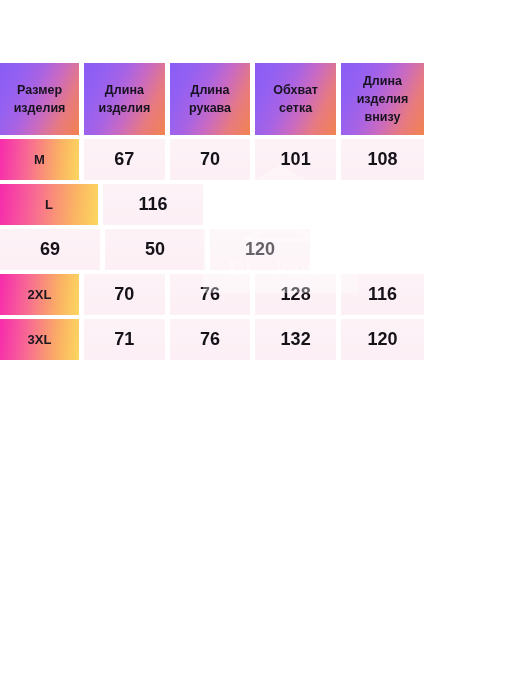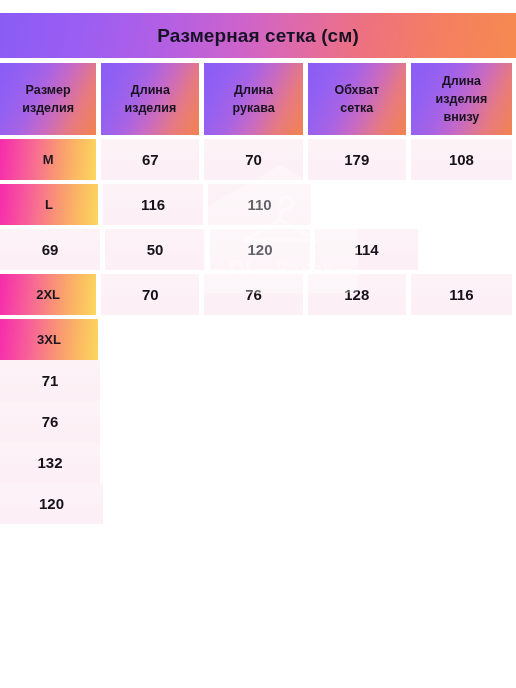--- a/index.html
+++ b/index.html
@@ -52,24 +52,24 @@
 
   
   .table {
     position: absolute;
     left: 0;
     top: 63px;
     width: 516px;
   }
   .row {
     display: flex;
-    width: 512px;
+    width: 424px;
     margin-bottom: 4px;
   }
-  .row:last-child { margin-bottom: 8px; flex-direction: column; }
+  .row:last-child { margin-bottom: 8px; }
 
   .cell {
     display: flex;
     align-items: center;
     justify-content: center;
     text-align: center;
     box-sizing: border-box;
   }
 
   
@@ -109,44 +109,41 @@
     color: #1d1620;
     font-size: 13px;
     font-weight: bold;
   }
 
   
   .data-row .value-cell {
     height: 41px;
     background: linear-gradient(180deg, #fdf3f7 0%, #fceff5 100%);
     color: #15121a;
-    font-size: 15px;
+    font-size: 18px;
     font-weight: bold;
   }
 
   
   .watermark {
     position: absolute;
     left: 198px;
     top: 163px;
     width: 165px;
     height: 132px;
     pointer-events: none;
     opacity: 0.62;
   }
   .watermark svg { display: block; width: 100%; height: 100%; }
 </style>
 </head>
 <body>
 
 <div id="page">
 
-  <div class="title-bar">
-    <span class="title-text">Размерная сетка (см)</span>
-  </div>
 
   <div class="table">
 
     <div class="row header-row">
       <div class="cell col-0">
         <span>
           <span>Размер</span><br>
           <span>изделия</span>
         </span>
       </div>
@@ -174,35 +171,33 @@
           <span>изделия</span><br>
           <span>внизу</span>
         </span>
       </div>
     </div>
 
     <div class="row data-row">
       <div class="cell col-0 size-cell">M</div>
       <div class="cell col-1 value-cell">67</div>
       <div class="cell col-2 value-cell">70</div>
-      <div class="cell col-3 value-cell">179</div>
+      <div class="cell col-3 value-cell">101</div>
       <div class="cell col-4 value-cell">108</div>
     </div>
 
     <div class="row data-row">
       <div class="cell col-0 size-cell">L</div>
       <div class="cell col-3 value-cell">116</div>
-      <div class="cell col-4 value-cell">110</div>
     </div>
 
     <div class="row data-row">
       <div class="cell col-1 value-cell">69</div>
       <div class="cell col-2 value-cell">50</div>
       <div class="cell col-3 value-cell">120</div>
-      <div class="cell col-4 value-cell">114</div>
     </div>
 
     <div class="row data-row">
       <div class="cell col-0 size-cell">2XL</div>
       <div class="cell col-1 value-cell">70</div>
       <div class="cell col-2 value-cell">76</div>
       <div class="cell col-3 value-cell">128</div>
       <div class="cell col-4 value-cell">116</div>
     </div>
 

